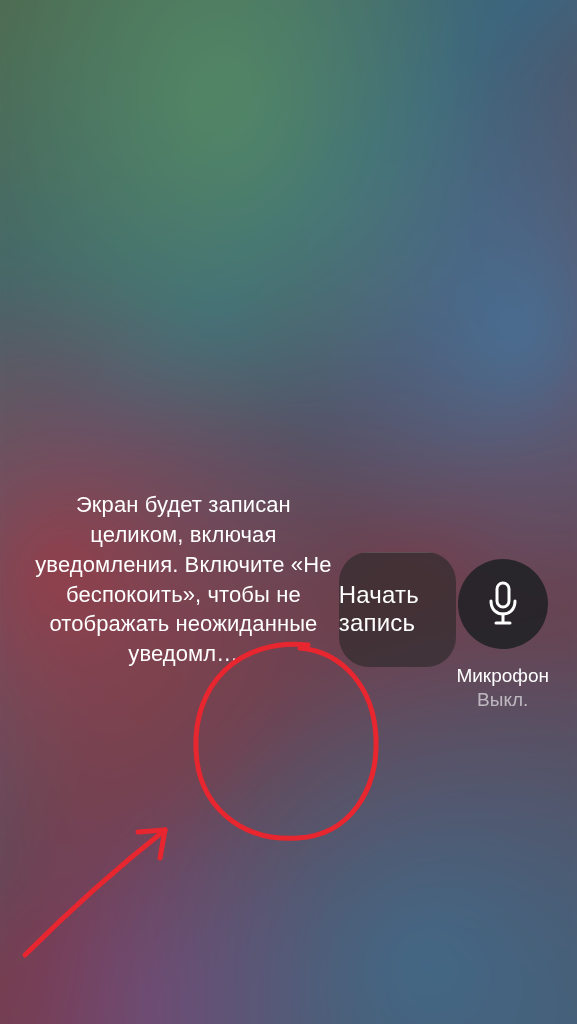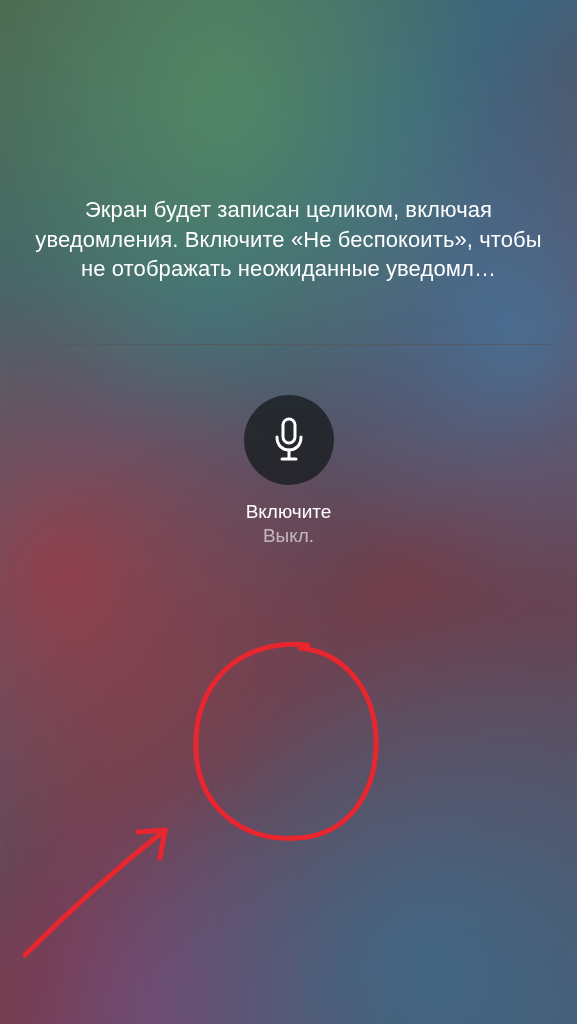--- a/index.html
+++ b/index.html
@@ -29,21 +29,21 @@
     }
     .overlay {
       position: absolute;
       inset: 0;
       background: rgba(0,0,0,0.25);
     }
     .content {
       position: relative;
       height: 100%;
       display: flex;
-      flex-direction: column;
+      flex-direction: row;
       align-items: center;
       padding: 0 28px;
       padding-top: 195px;
     }
     .description {
       color: #fff;
       font-size: 22px;
       line-height: 1.35;
       text-align: center;
       font-weight: 400;
@@ -154,32 +154,35 @@
 <body>
 
 <div class="background"></div>
 <div class="overlay"></div>
 
 <div class="content">
   <div class="description">Экран будет записан целиком, включая уведомления. Включите «Не беспокоить», чтобы не отображать неожиданные уведомл…</div>
 
   <div class="panel">
     <div class="divider"></div>
+    <div class="panel-bottom">
+      <div class="start-label">Начать запись</div>
+    </div>
   </div>
 
   <div class="mic-section">
     <div class="mic-button">
       <svg width="36" height="46" viewBox="0 0 36 46" fill="none">
         <rect x="12" y="2" width="12" height="24" rx="6" stroke="#fff" stroke-width="3" fill="none"></rect>
         <path d="M6 20 C6 29 12 33 18 33 C24 33 30 29 30 20" stroke="#fff" stroke-width="3" fill="none" stroke-linecap="round"></path>
         <line x1="18" y1="33" x2="18" y2="41" stroke="#fff" stroke-width="3" stroke-linecap="round"></line>
         <line x1="11" y1="42" x2="25" y2="42" stroke="#fff" stroke-width="3" stroke-linecap="round"></line>
       </svg>
     </div>
-    <div class="mic-label">Включите</div>
+    <div class="mic-label">Микрофон</div>
     <div class="mic-status">Выкл.</div>
   </div>
 </div>
 
 <svg class="annotation circle-annotation" viewBox="0 0 210 220">
   <path d="M 130 15 
            C 60 8, 15 55, 18 120
            C 20 175, 62 212, 120 208
            C 172 205, 200 160, 198 108
            C 196 58, 165 22, 122 18" stroke="#e8262f" stroke-width="5" fill="none" stroke-linecap="round"></path>

